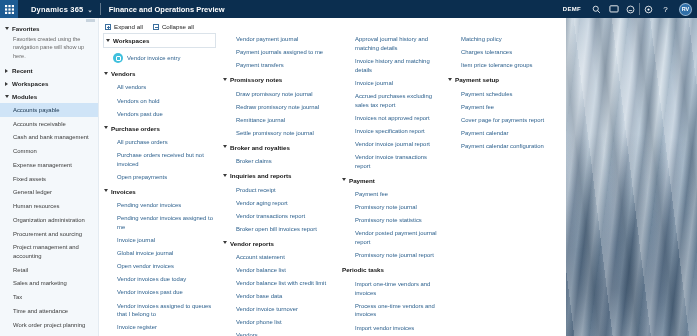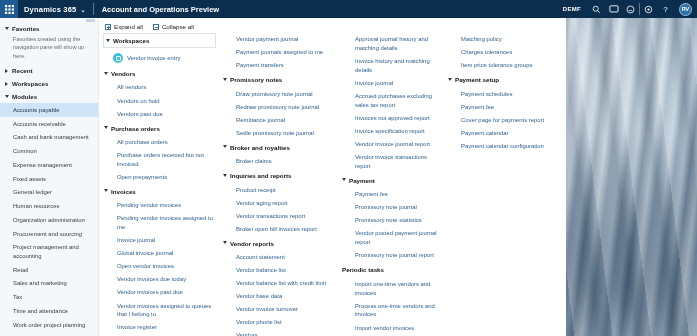--- a/index.html
+++ b/index.html
@@ -34,21 +34,21 @@
     background: #0b2e4f; display: flex; align-items: center;
     color: #ffffff;
   }
   .waffle {
     width: 18px; height: 18px; background: #1d5b92;
     display: flex; align-items: center; justify-content: center; flex: 0 0 18px;
   }
   .waffle svg { display: block; }
   .brand {
     font-size: 7.5px; font-weight: bold; letter-spacing: .2px;
-    padding: 0 7px 0 6px; display: flex; align-items: center; gap: 4px;
+    padding: 0 7px 0 13px; display: flex; align-items: center; gap: 4px;
     height: 18px;
   }
   .brand .chev { font-size: 6px; opacity: .9; }
   .vsep { width: 1px; height: 12px; background: rgba(255,255,255,.35); }
   .apptitle { font-size: 7.5px; font-weight: bold; padding: 0 8px; }
   .topright {
     margin-left: auto; display: flex; align-items: center; height: 18px;
     gap: 0px; padding-right: 2px;
   }
   .tr-company { font-size: 6px; font-weight: bold; padding: 0 7px; letter-spacing: .3px; }
@@ -177,21 +177,21 @@
             <rect x="3.4" y="6.8" width="2.2" height="2.2"></rect>
             <rect x="6.8" y="6.8" width="2.2" height="2.2"></rect>
         </g>
       </svg>
     </div>
     <div class="brand">
       <span>Dynamics 365</span>
       <span class="chev">⌄</span>
     </div>
     <div class="vsep"></div>
-    <div class="apptitle">Account and Operations Preview</div>
+    <div class="apptitle">Finance and Operations Preview</div>
 
     <div class="topright">
       <div class="tr-company">DEMF</div>
       <div class="tr-btn">
         <svg width="9" height="9" viewBox="0 0 12 12">
             <circle cx="5" cy="5" r="3.4" fill="none" stroke="#fff" stroke-width="1.1"></circle>
             <line x1="7.5" y1="7.5" x2="10.5" y2="10.5" stroke="#fff" stroke-width="1.1"></line>
           </svg>
       </div>
       <div class="tr-btn">

